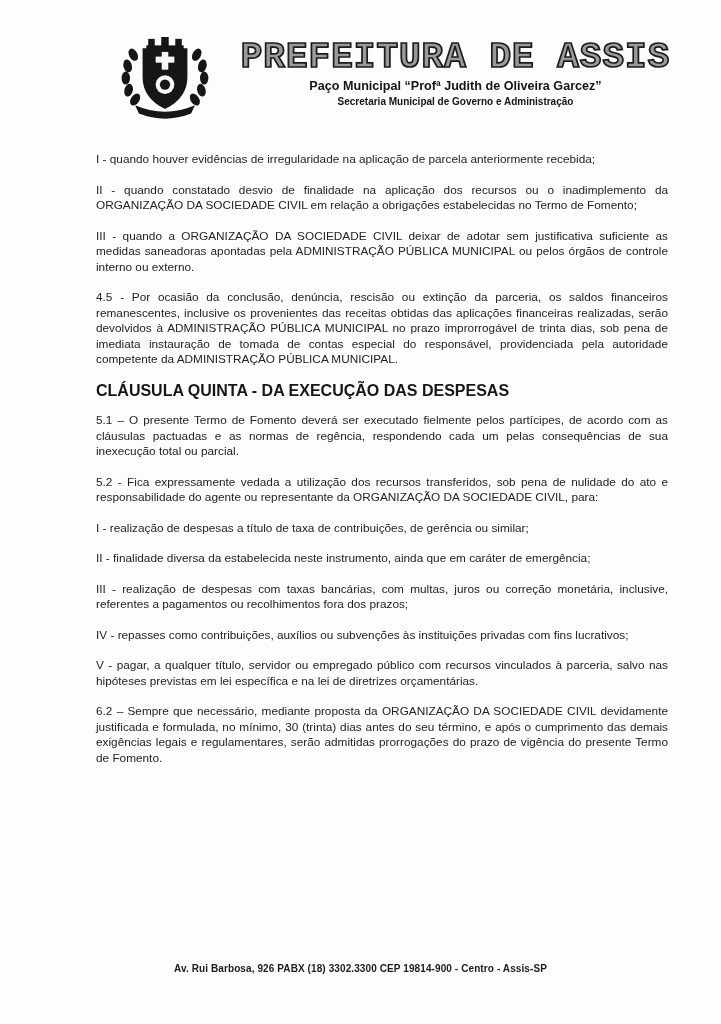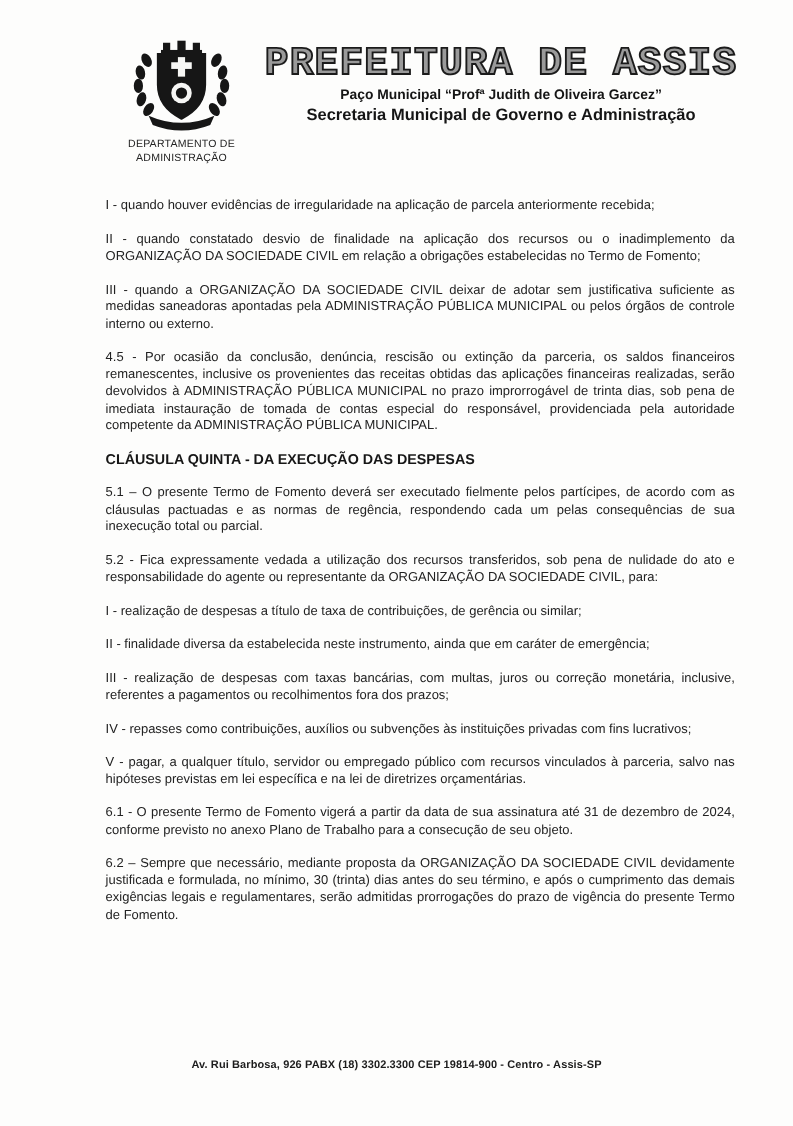--- a/index.html
+++ b/index.html
@@ -50,35 +50,35 @@
     font-family:Liberation Mono, monospace;
   }
   .sub1{
     margin-top:1px;
     font-size:12.6px;
     font-weight:bold;
     color:#151515;
   }
   .sub2{
     margin-top:3px;
-    font-size:15px;
+    font-size:10px;
     font-weight:bold;
     color:#151515;
   }
   
   .doc-body{
     margin:30px 53px 0 96px;
     font-size:11.8px;
     line-height:15.5px;
     text-align:justify;
     color:#222;
   }
   .doc-body p{margin:0 0 15px 0;}
   .clause-heading{
-    font-size:13px;
+    font-size:16px;
     font-weight:bold;
     text-align:left;
     margin:0 0 15px 0;
     color:#161616;
   }
   
   .page-footer{
     position:absolute;
     left:0;right:0;
     bottom:50px;
@@ -122,22 +122,20 @@
         <path d="M37,14 h46 v30 c0,17 -11,27 -23,33 c-12,-6 -23,-16 -23,-33 z" fill="none" stroke="#161616" stroke-width="2"></path>
 
         <rect x="56.5" y="17" width="7" height="19" fill="#f7f7f5"></rect>
         <rect x="50" y="22" width="20" height="6.5" fill="#f7f7f5"></rect>
 
         <circle cx="60" cy="52" r="10" fill="#f7f7f5"></circle>
         <circle cx="60" cy="52" r="5.5" fill="#161616"></circle>
 
         <path d="M28,74 q32,14 64,0 l-4,9 q-28,11 -56,0 z" fill="#161616"></path>
       </svg>
-      <div class="logo-caption">DEPARTAMENTO DE
-ADMINISTRAÇÃO</div>
     </div>
 
     <div class="head-text">
       <div class="main-title">PREFEITURA DE ASSIS</div>
       <div class="sub1">Paço Municipal “Profª Judith de Oliveira Garcez”</div>
       <div class="sub2">Secretaria Municipal de Governo e Administração</div>
     </div>
   </div>
 
   <div class="doc-body">
@@ -146,18 +144,17 @@
     <p>III - quando a ORGANIZAÇÃO DA SOCIEDADE CIVIL deixar de adotar sem justificativa suficiente as medidas saneadoras apontadas pela ADMINISTRAÇÃO PÚBLICA MUNICIPAL ou pelos órgãos de controle interno ou externo.</p>
     <p>4.5 - Por ocasião da conclusão, denúncia, rescisão ou extinção da parceria, os saldos financeiros remanescentes, inclusive os provenientes das receitas obtidas das aplicações financeiras realizadas, serão devolvidos à ADMINISTRAÇÃO PÚBLICA MUNICIPAL no prazo improrrogável de trinta dias, sob pena de imediata instauração de tomada de contas especial do responsável, providenciada pela autoridade competente da ADMINISTRAÇÃO PÚBLICA MUNICIPAL.</p>
     <p class="clause-heading">CLÁUSULA QUINTA - DA EXECUÇÃO DAS DESPESAS</p>
     <p>5.1 – O presente Termo de Fomento deverá ser executado fielmente pelos partícipes, de acordo com as cláusulas pactuadas e as normas de regência, respondendo cada um pelas consequências de sua inexecução total ou parcial.</p>
     <p>5.2 - Fica expressamente vedada a utilização dos recursos transferidos, sob pena de nulidade do ato e responsabilidade do agente ou representante da ORGANIZAÇÃO DA SOCIEDADE CIVIL, para:</p>
     <p>I - realização de despesas a título de taxa de contribuições, de gerência ou similar;</p>
     <p>II - finalidade diversa da estabelecida neste instrumento, ainda que em caráter de emergência;</p>
     <p>III - realização de despesas com taxas bancárias, com multas, juros ou correção monetária, inclusive, referentes a pagamentos ou recolhimentos fora dos prazos;</p>
     <p>IV - repasses como contribuições, auxílios ou subvenções às instituições privadas com fins lucrativos;</p>
     <p>V - pagar, a qualquer título, servidor ou empregado público com recursos vinculados à parceria, salvo nas hipóteses previstas em lei específica e na lei de diretrizes orçamentárias.</p>
-    <p>6.1 - O presente Termo de Fomento vigerá a partir da data de sua assinatura até 31 de dezembro de 2024, conforme previsto no anexo Plano de Trabalho para a consecução de seu objeto.</p>
     <p>6.2 – Sempre que necessário, mediante proposta da ORGANIZAÇÃO DA SOCIEDADE CIVIL devidamente justificada e formulada, no mínimo, 30 (trinta) dias antes do seu término, e após o cumprimento das demais exigências legais e regulamentares, serão admitidas prorrogações do prazo de vigência do presente Termo de Fomento.</p>
   </div>
 
   <div class="page-footer">Av. Rui Barbosa, 926 PABX (18) 3302.3300 CEP 19814-900 - Centro - Assis-SP</div>
 </div>
 
 </body></html>

